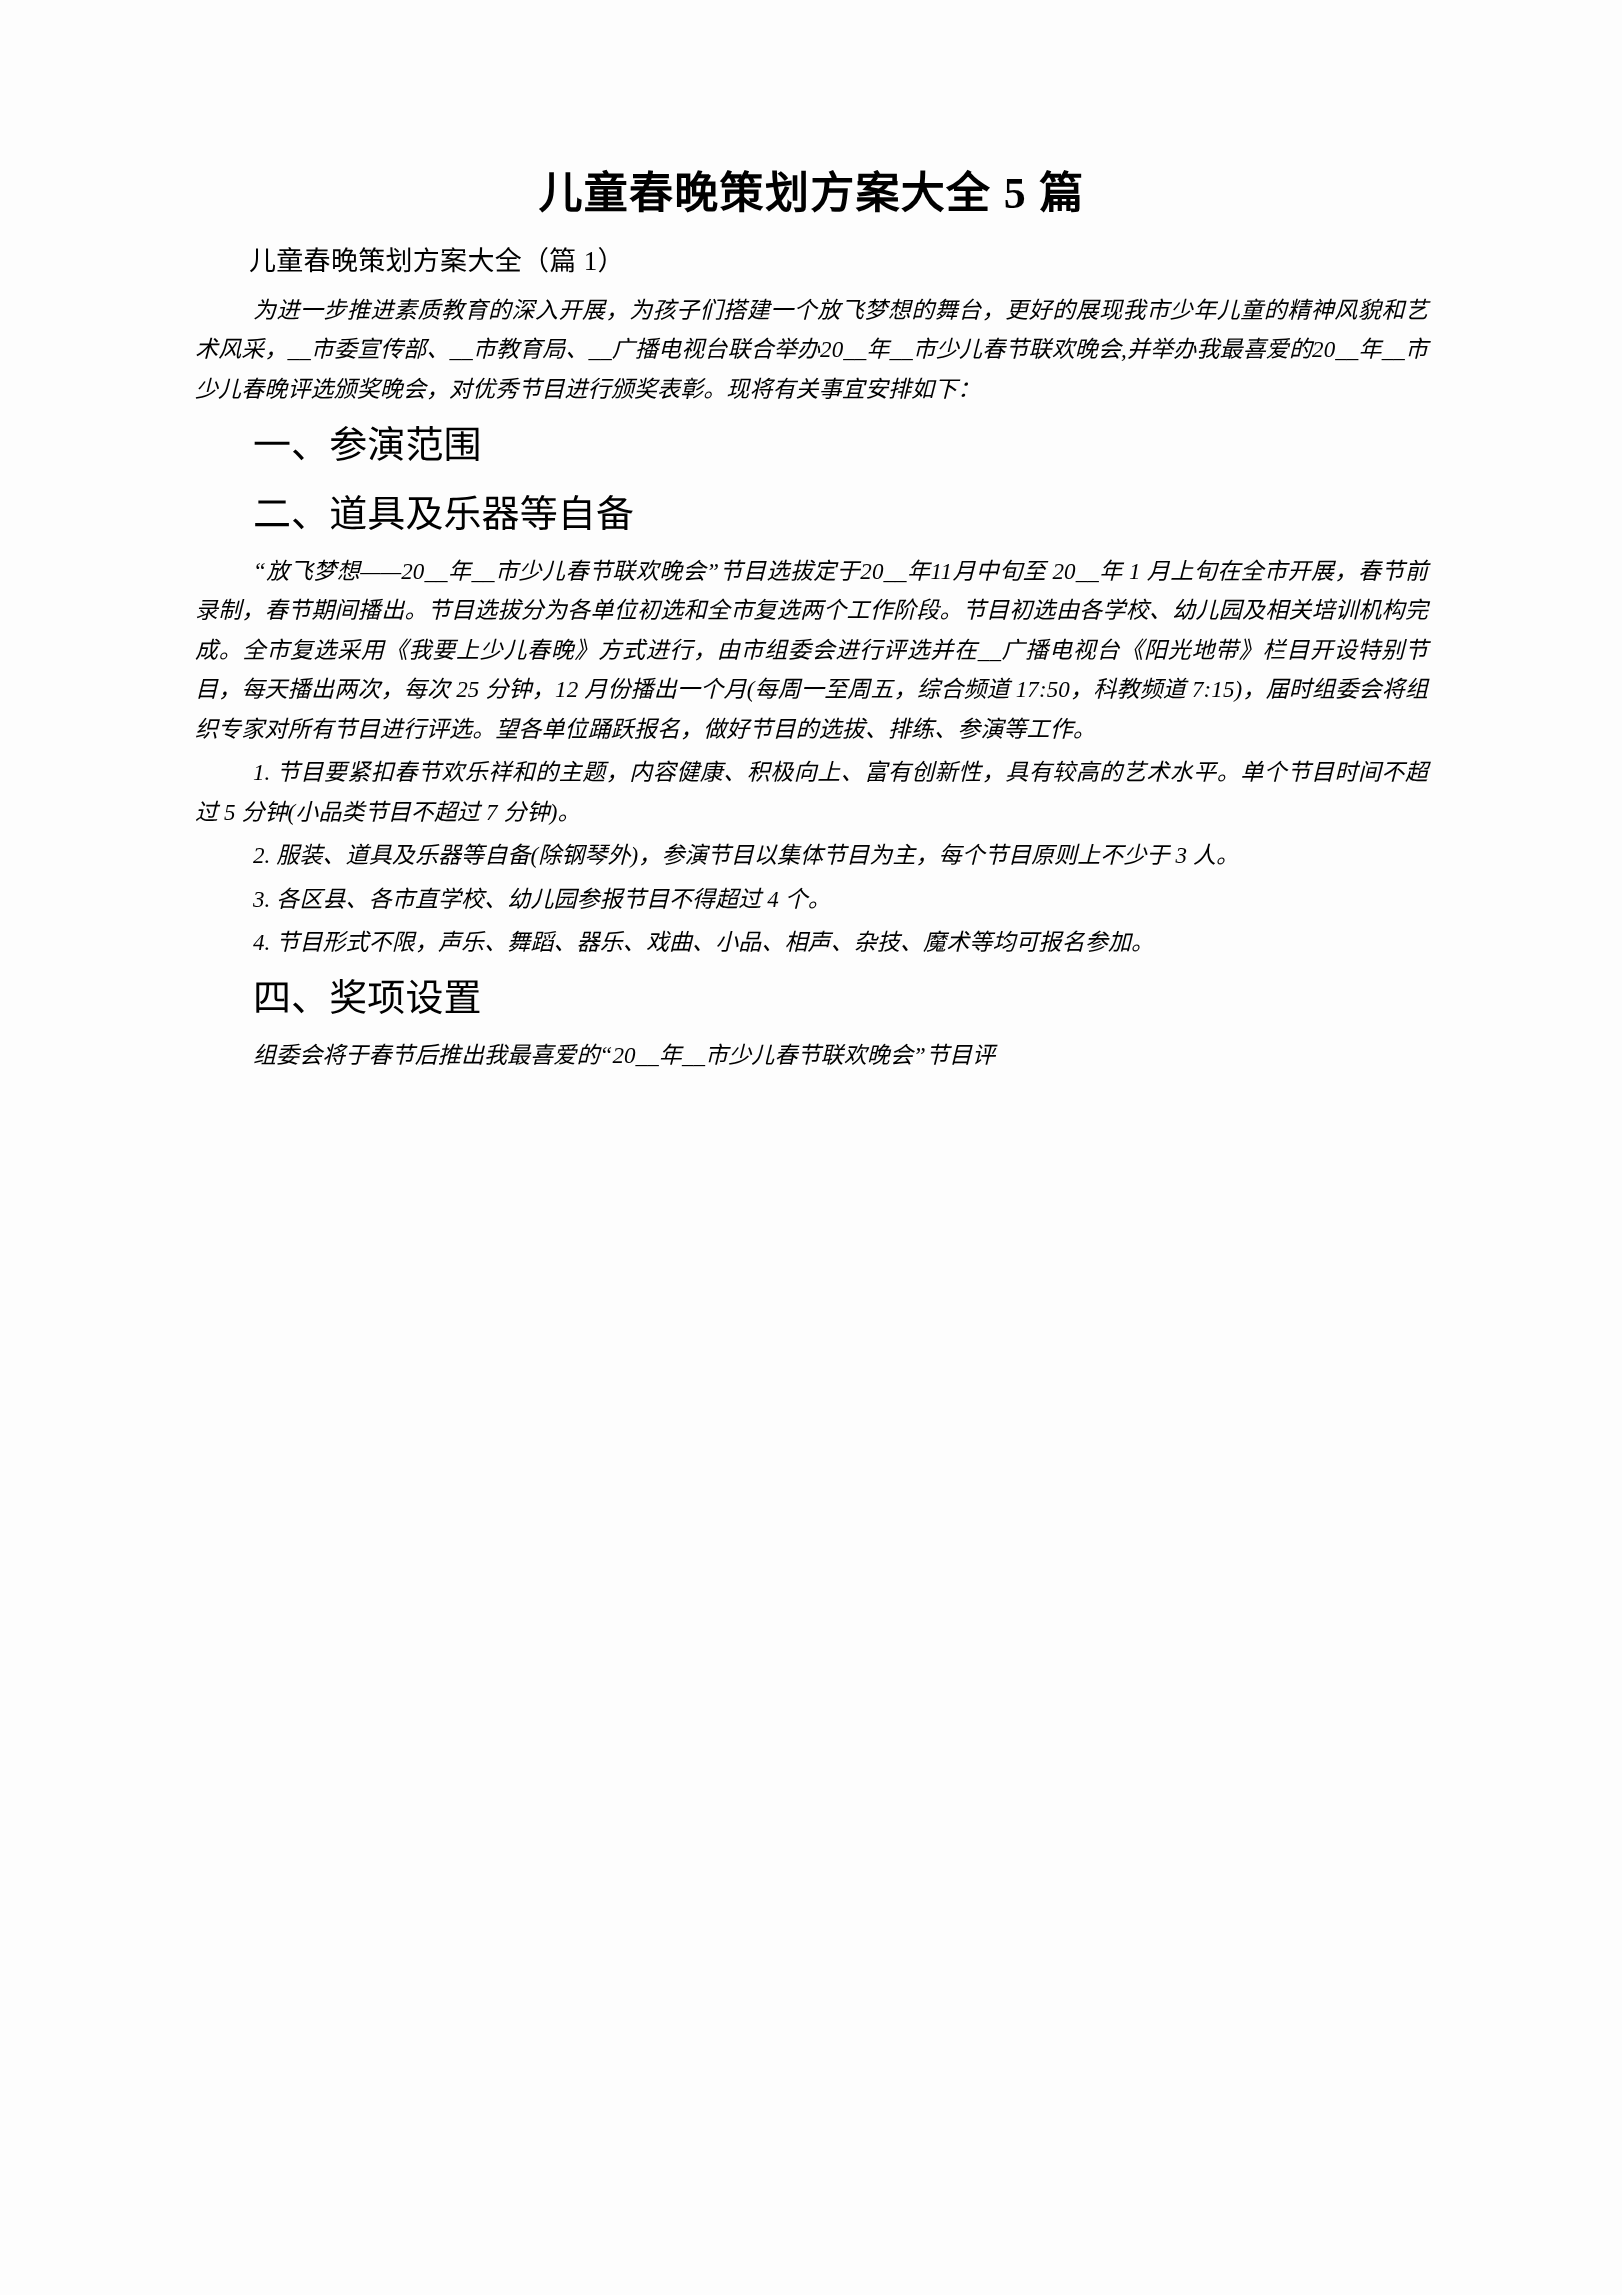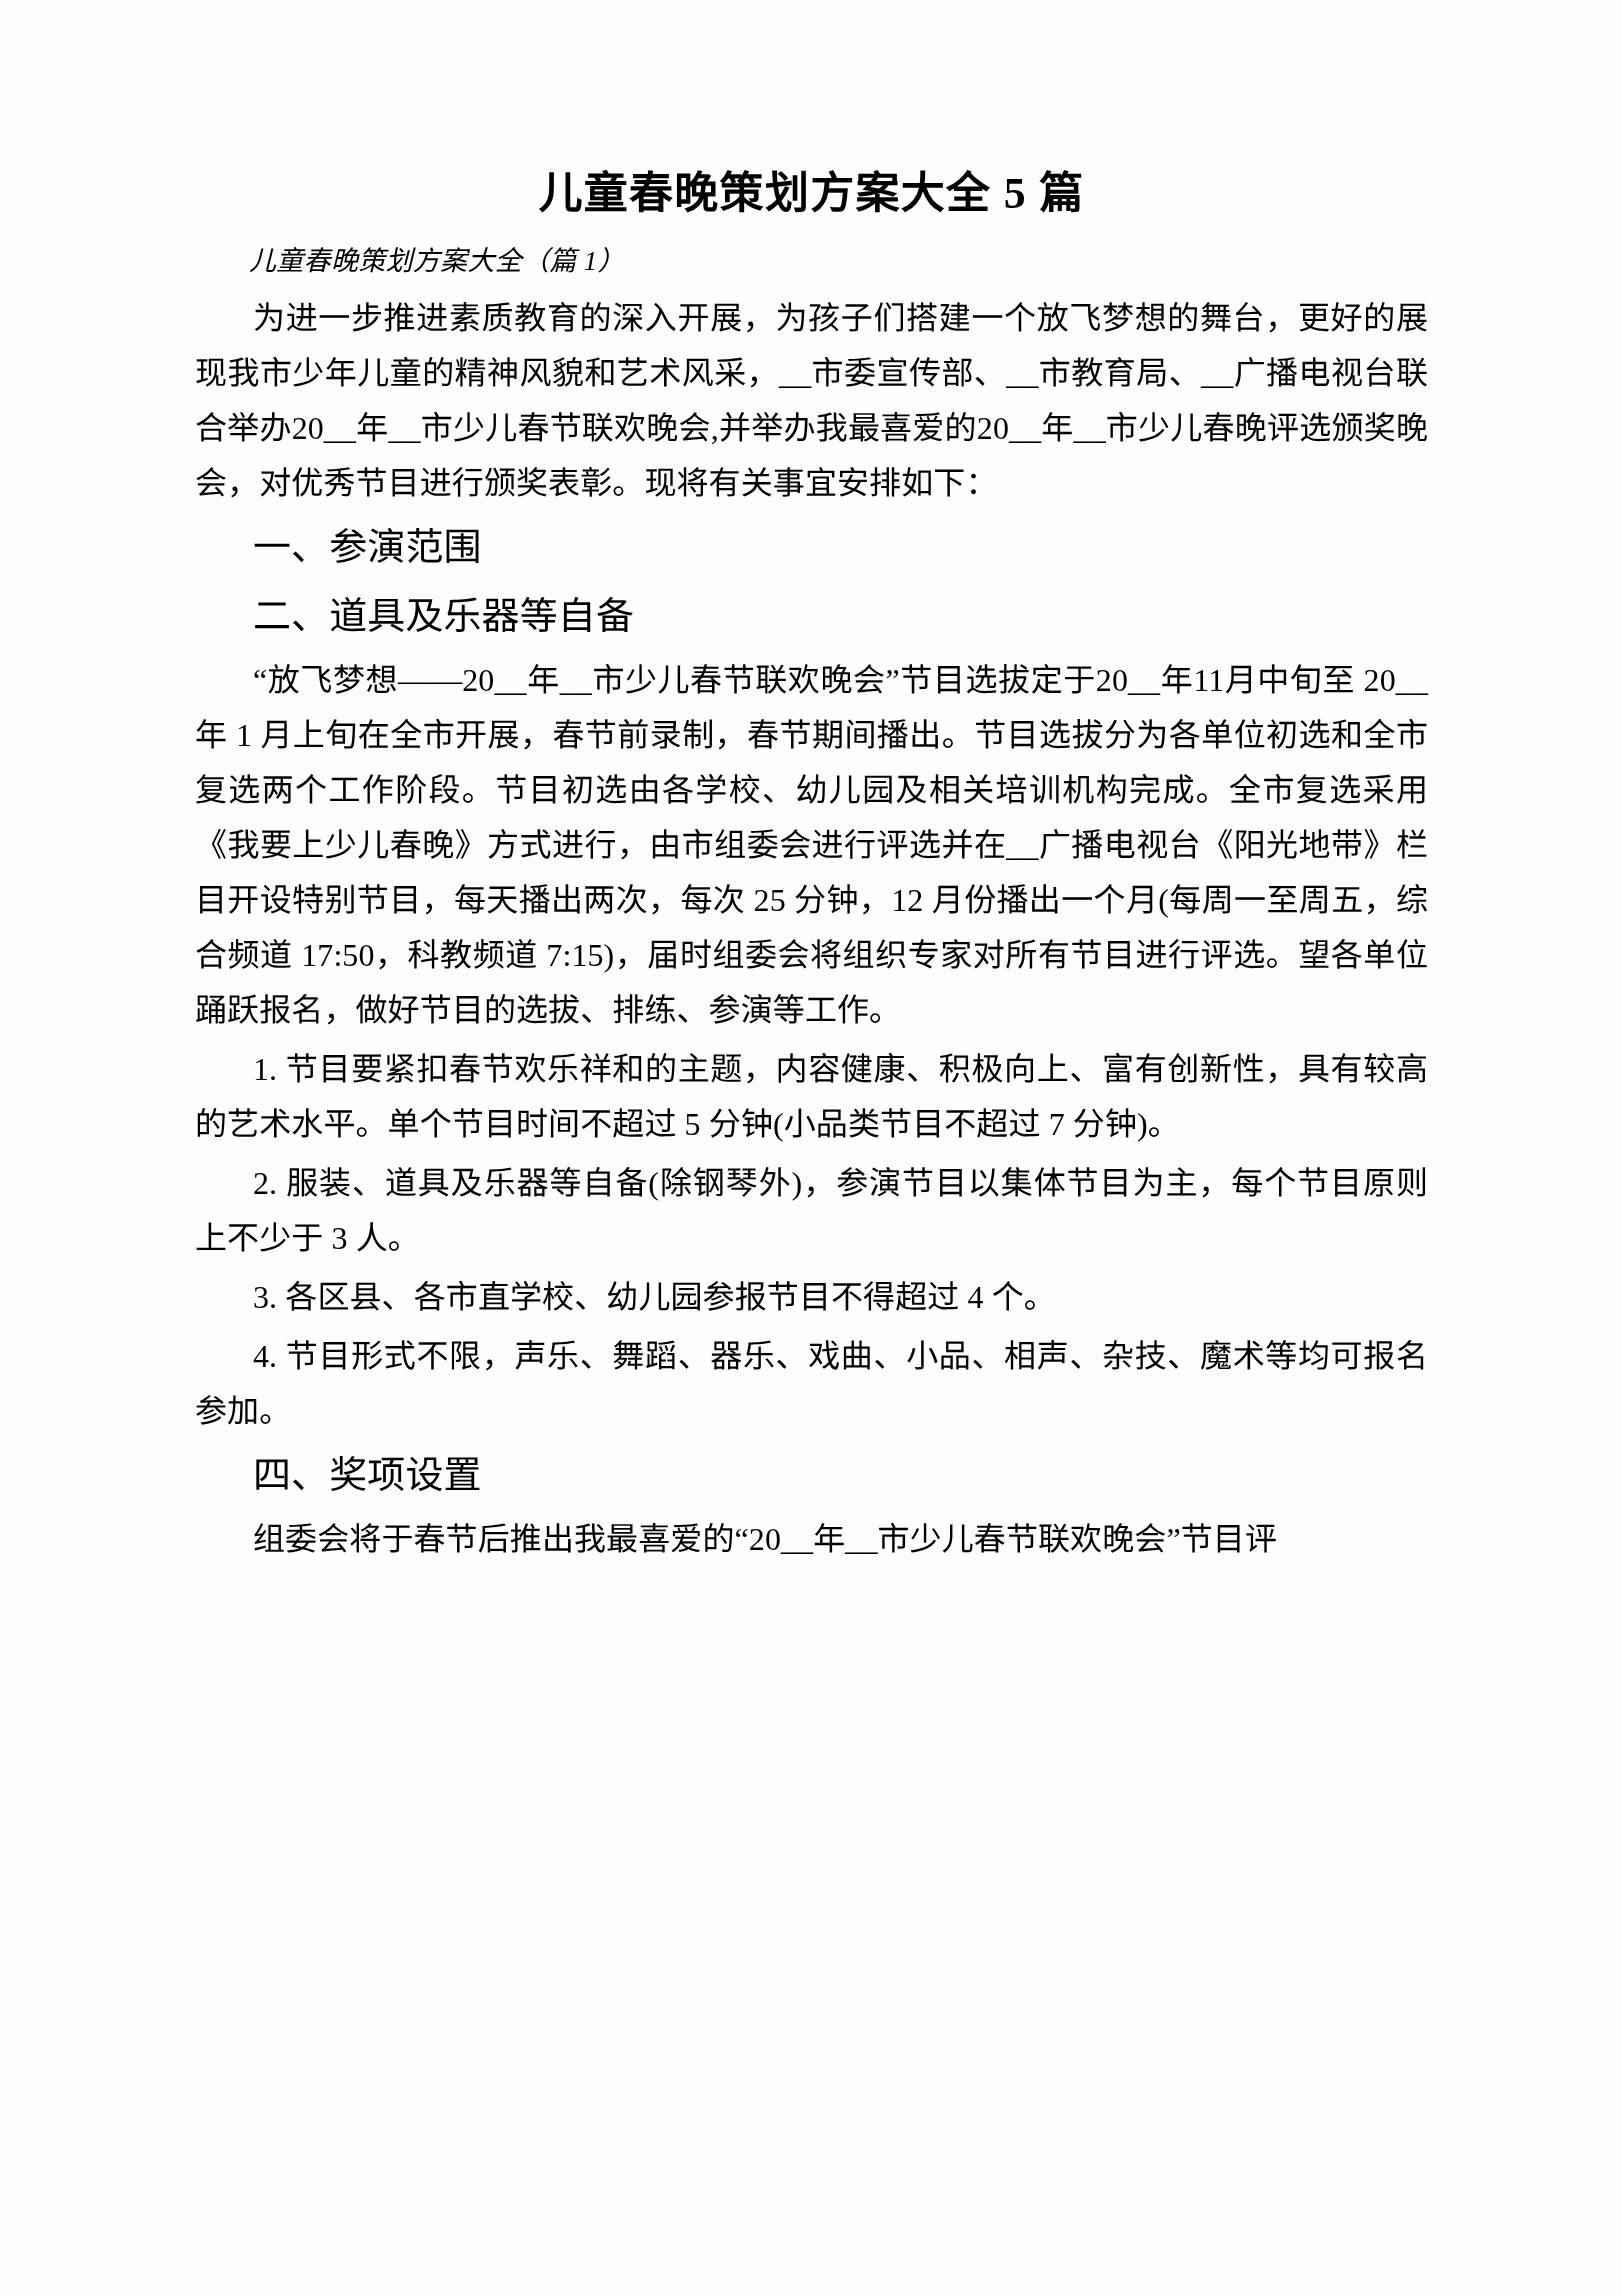--- a/index.html
+++ b/index.html
@@ -35,30 +35,30 @@
     line-height: 1.35;
     margin: 0 0 18.3px 0;
     font-family: "Liberation Serif", "DejaVu Serif", serif;
   }
   .subtitle {
     font-size: 27px;
     line-height: 1.42;
     margin: 0 0 10.5px 0;
     text-indent: 54px;
     letter-spacing: 0.3px;
-    font-style: italic;
   }
   p.body-text {
-    font-size: 32px;
+    font-size: 23px;
     line-height: 1.72;
     margin: 0 0 3.9px 0;
     text-indent: 58px;
     text-align: justify;
     text-justify: inter-ideograph;
     letter-spacing: 0.1px;
+    font-style: italic;
   }
   p.section-head {
     font-size: 38px;
     line-height: 1.72;
     margin: 0 0 3.9px 0;
     text-indent: 58px;
     letter-spacing: 0.1px;
   }
 </style>
 </head>

